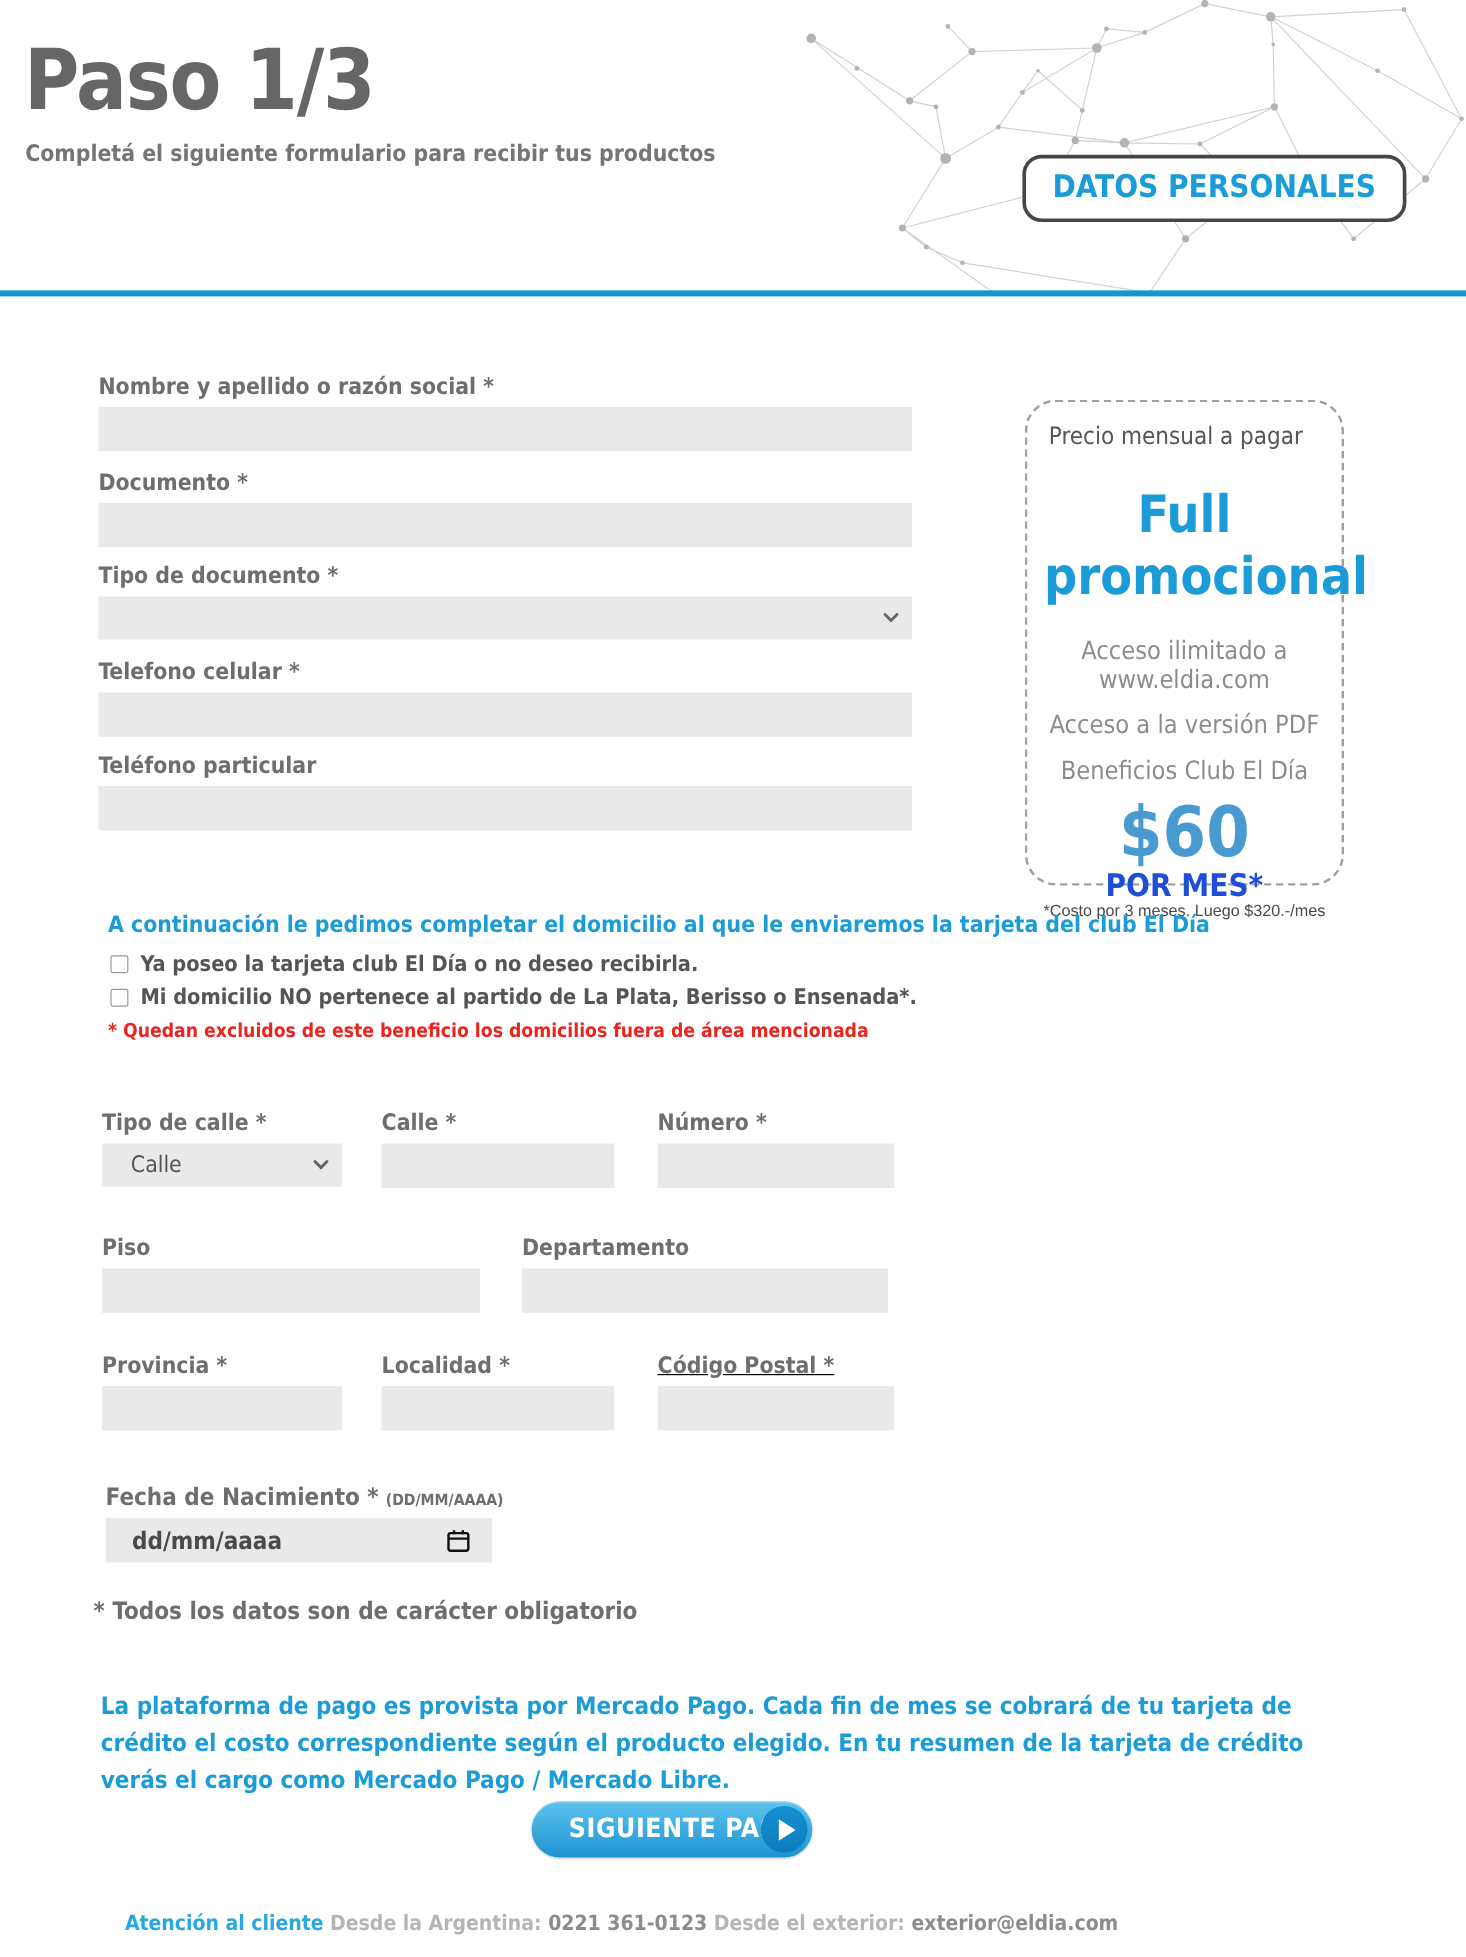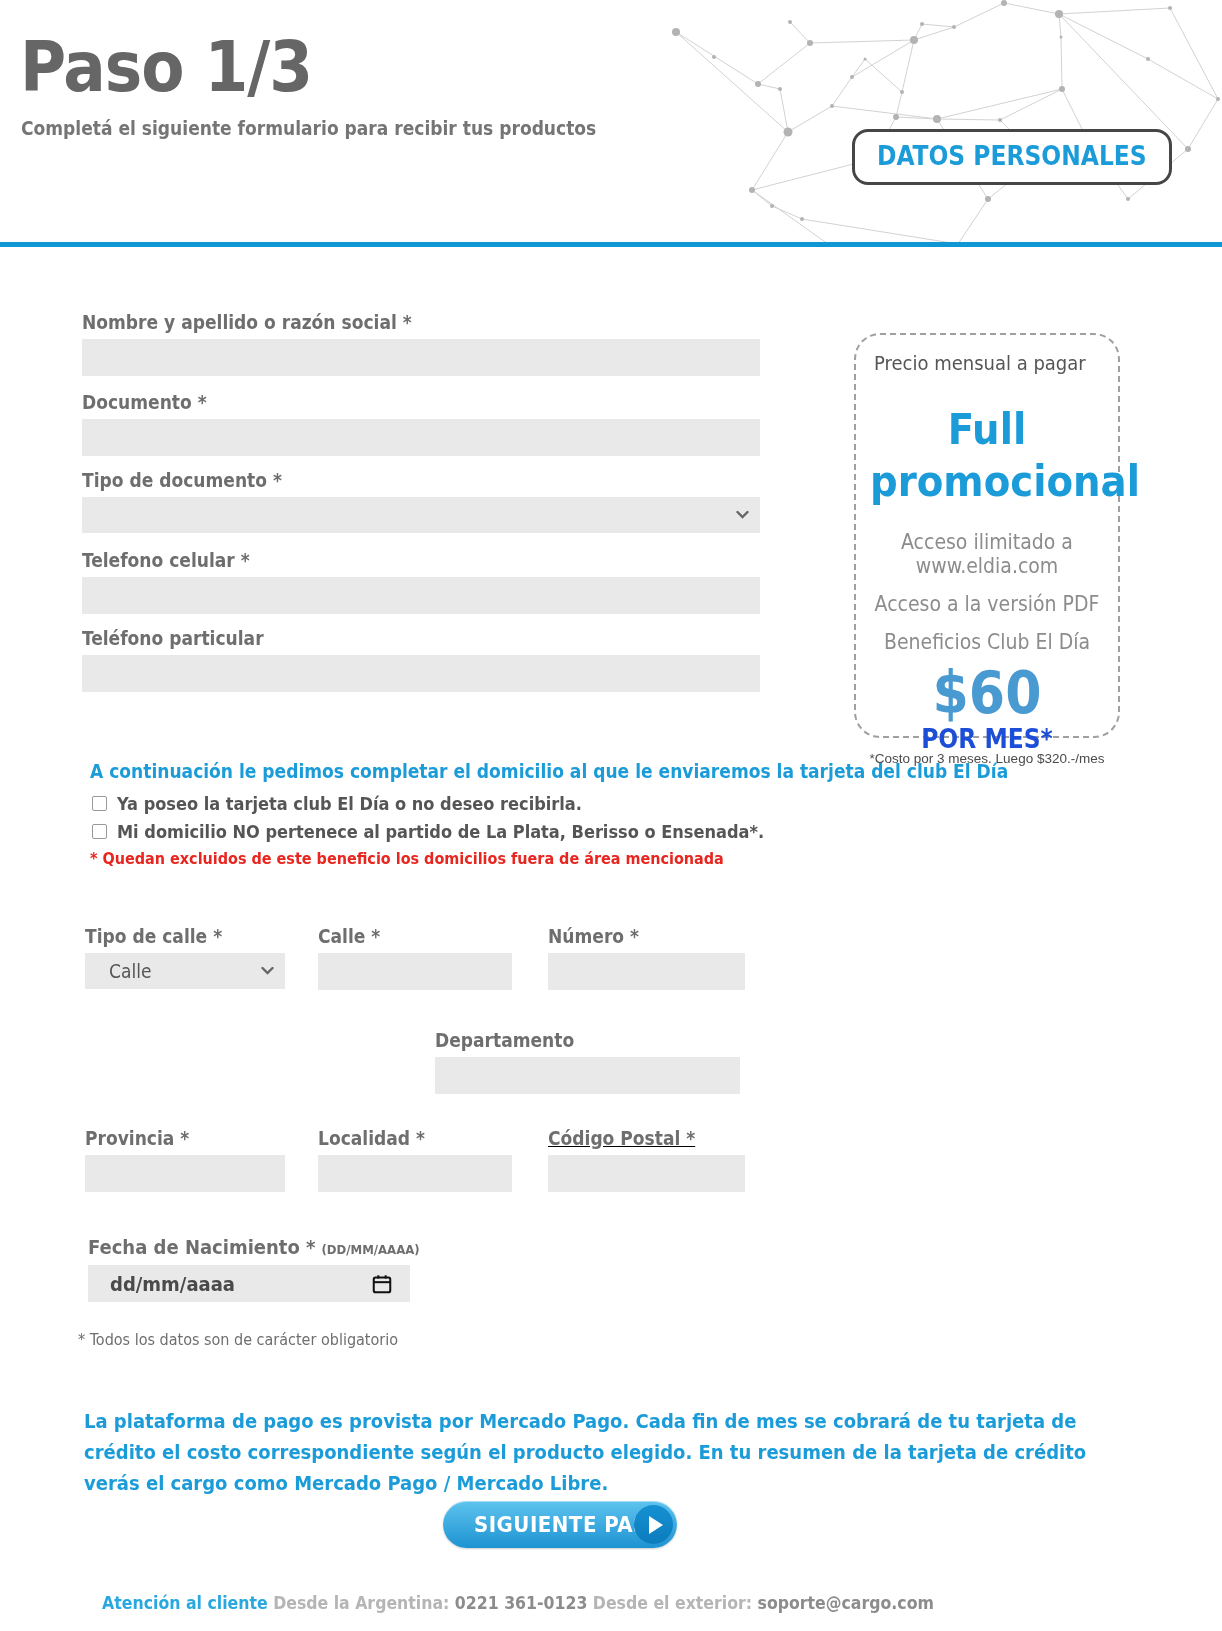--- a/index.html
+++ b/index.html
@@ -33,21 +33,21 @@
   .pb-footnote { position:absolute; left:854px; top:751px; width:266px; text-align:center; font-family:"Liberation Sans", sans-serif; font-stretch:normal; font-size:13.5px; color:#4a4a4a; z-index:2; }
 
   
   .dom-heading { position:absolute; left:90px; top:760px; font-size:19px; font-weight:700; color:#1b9cd9; z-index:2; white-space:nowrap; }
   .cbrow { position:absolute; left:92px; display:flex; align-items:center; gap:10px; z-index:2; }
   .cbox { appearance:none; -webkit-appearance:none; width:15px; height:15px; border:1.5px solid #999; border-radius:2px; background:#fff; margin:0; flex:0 0 auto; }
   .cblabel { font-size:18px; font-weight:600; color:#555; white-space:nowrap; }
   .warn { position:absolute; left:90px; top:849px; font-size:16px; font-weight:700; color:#e8251f; z-index:2; white-space:nowrap; }
 
   
-  .req-note { position:absolute; left:78px; top:1330px; font-size:16px; font-weight:400; color:#6e6e6e; z-index:2; }
+  .req-note { position:absolute; left:78px; top:1330px; font-size:20px; font-weight:700; color:#6e6e6e; z-index:2; }
   .pay-note { position:absolute; left:84px; top:1406px; width:1058px; font-size:20px; font-weight:600; color:#1b9cd9; line-height:31px; z-index:2; }
 
   
   .date-wrap { position:relative; width:100%; }
   .date-input { display:block; width:100%; height:37px; background:#e9e9e9; border:none; outline:none; font:inherit; font-size:20px; font-weight:600; color:#444; padding:0 46px 0 22px; }
   .date-input::placeholder { color:#4a4a4a; opacity:1; }
   .cal-icon { position:absolute; right:17px; top:50%; transform:translateY(-50%); line-height:0; cursor:pointer; }
 
   
   .next-btn { position:absolute; left:443px; top:1501px; width:234px; height:47px; border:none; border-radius:24px; background:linear-gradient(#5ec3ee, #1d93d2); box-shadow:inset 0 1px 0 rgba(255,255,255,.45), 0 1px 2px rgba(0,0,0,.2); color:#fff; font:inherit; font-size:22px; font-weight:700; text-align:left; padding-left:31px; cursor:pointer; z-index:2; letter-spacing:.5px; }
@@ -184,20 +184,24 @@
   </div>
   <div class="fgroup" style="left:318px; top:925px; width:194px;">
     <label class="flabel">Calle *</label>
     <input class="finput" type="text" style="">
   </div>
   <div class="fgroup" style="left:548px; top:925px; width:197px;">
     <label class="flabel">Número *</label>
     <input class="finput" type="text" style="">
   </div>
 
+  <div class="fgroup" style="left:85px; top:1029px; width:315px;">
+    <label class="flabel">Piso</label>
+    <input class="finput" type="text" style="">
+  </div>
   <div class="fgroup" style="left:435px; top:1029px; width:305px;">
     <label class="flabel">Departamento</label>
     <input class="finput" type="text" style="">
   </div>
 
   <div class="fgroup" style="left:85px; top:1127px; width:200px;">
     <label class="flabel">Provincia *</label>
     <input class="finput" type="text" style="">
   </div>
   <div class="fgroup" style="left:318px; top:1127px; width:194px;">
@@ -237,16 +241,16 @@
     <span class="play-circle">
         <span class="play-tri"></span>
       </span>
   </button>
 
   <div class="footer">
     <span class="f-blue">Atención al cliente</span>
     <span class="f-light">Desde la Argentina:</span>
     <span class="f-dark">0221 361-0123</span>
     <span class="f-light">Desde el exterior:</span>
-    <span class="f-dark">soporte@cargo.com</span>
+    <span class="f-dark">exterior@eldia.com</span>
   </div>
 
 </div>
 
 </body></html>

